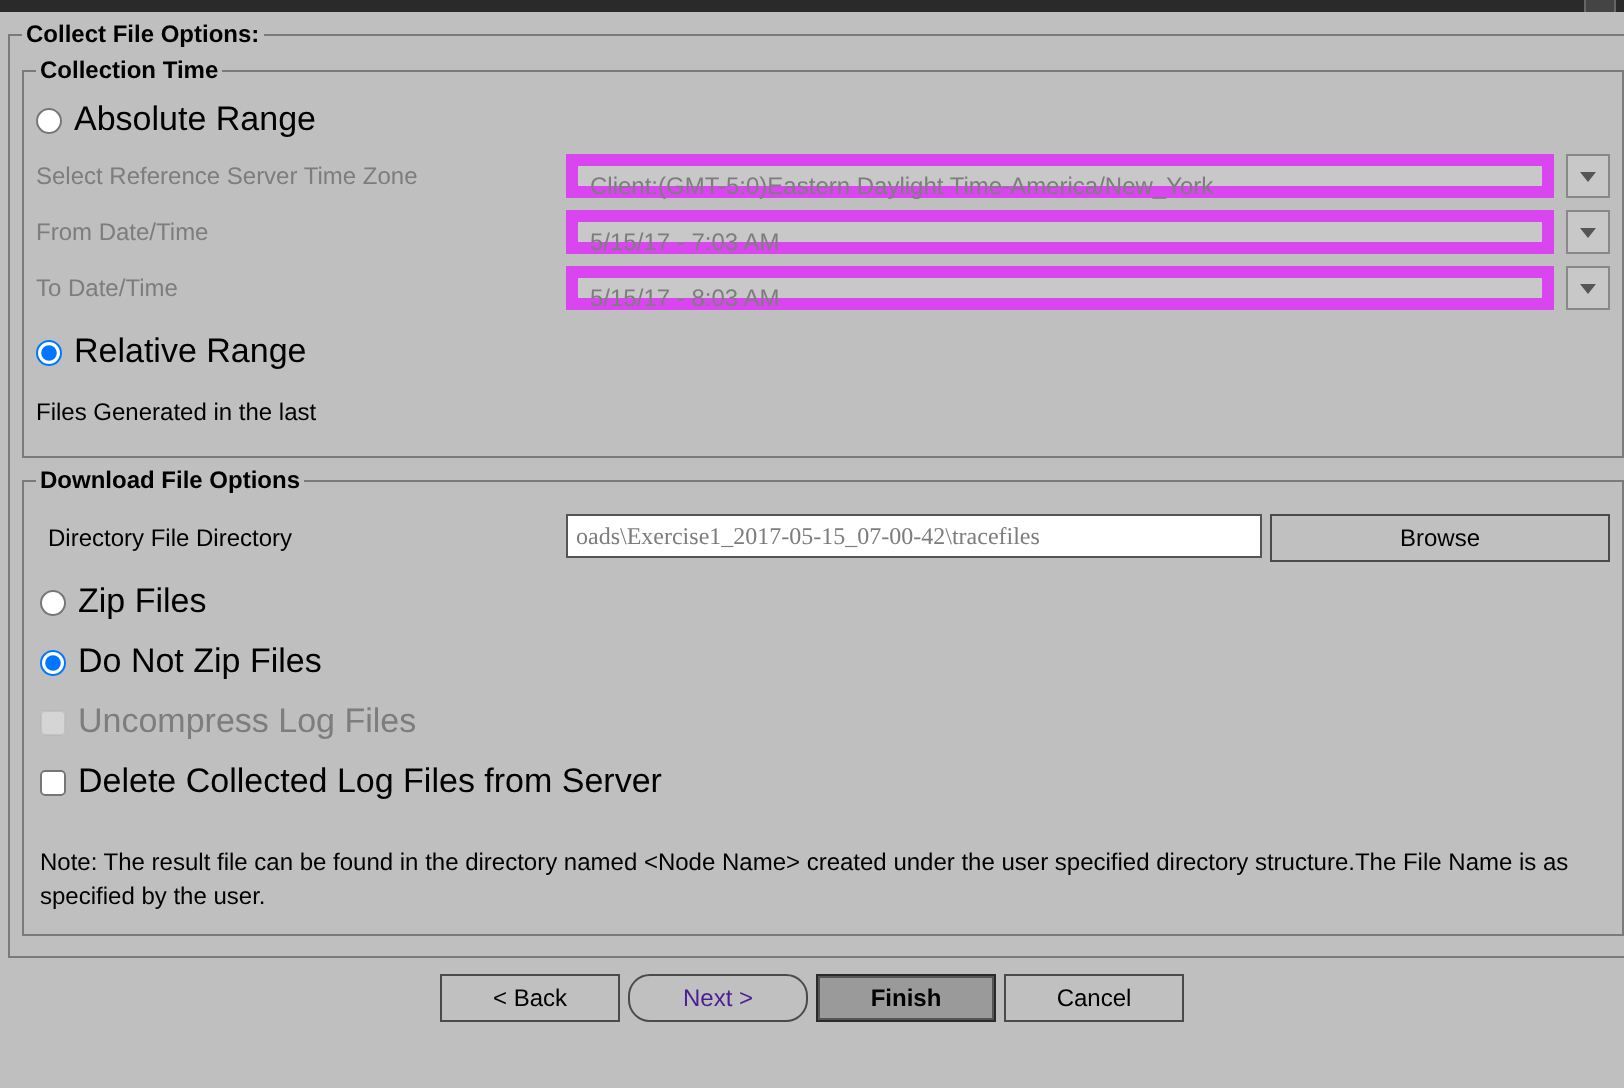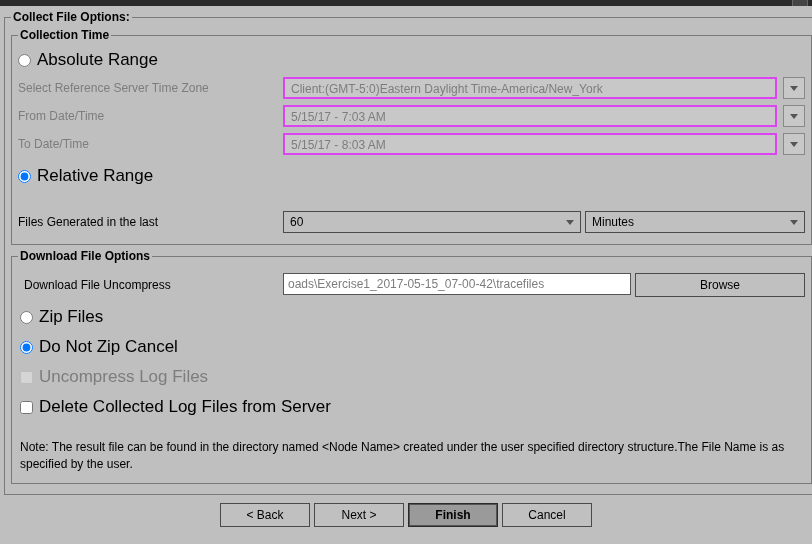--- a/index.html
+++ b/index.html
@@ -76,31 +76,32 @@
   }
   .radio .rlabel, .chk .clabel {
     font-size: 17px;
   }
   select, input[type=text] {
     height: 22px;
     border: 1px solid #555;
     background: #fff;
     font-size: 12px;
     padding: 0 4px;
+    font-family: Liberation Serif, serif;
   }
   .combo {
     flex: 1;
     position: relative;
     display: flex;
   }
   .combo-field {
     flex: 1;
     height: 22px;
     line-height: 20px;
-    border: 2px solid #d946ef;
+    border: 6px solid #d946ef;
     background: #c8c8c8;
     color: #7d7d7d;
     padding: 0 6px;
     font-size: 12px;
   }
   .combo-btn {
     width: 22px;
     height: 22px;
     border: 1px solid #888;
     background: #c8c8c8;
@@ -142,21 +143,21 @@
     width:90px;
     height:24px;
     border:1px solid #4a4a4a;
     background:#c0c0c0;
     font-size:12px;
     display:flex;
     align-items:center;
     justify-content:center;
     cursor:pointer;
   }
-  .btn.dis { color:#000000; cursor:default; }
+  .btn.dis { color:#4c1d95; cursor:default;border-radius:11px; }
   .btn.primary {
     background:#9a9a9a;
     border:1px solid #2a2a2a;
     box-shadow: inset 0 0 0 1px #555;
     font-weight:bold;
   }
   input[type=radio], input[type=checkbox]{
     width:13px;height:13px;
   }
   input[type=checkbox]:disabled { opacity:0.6; }
@@ -216,57 +217,47 @@
               <div class="arrow-down"></div>
             </div>
         </div>
       </div>
 
       <div class="radio" style="margin-top:10px;">
         <input type="radio" name="range" checked="" style="">
         <span class="rlabel">Relative Range</span>
       </div>
 
-      <div class="row" style="margin-top:24px;">
+      <div class="row" style="margin-top:8px;">
         <div class="label-col">Files Generated in the last</div>
-        <div class="ctrl-col">
-          <div class="select-like" style="flex:0 0 298px;">
-            <span class="txt">60</span>
-            <div class="arrow-down"></div>
-          </div>
-          <div class="select-like">
-            <span class="txt">Minutes</span>
-            <div class="arrow-down"></div>
-          </div>
-        </div>
       </div>
     </fieldset>
 
     <fieldset>
       <legend>Download File Options</legend>
 
 
       <div class="row" style="margin-top:8px;">
-        <div class="label-col" style="padding-left:6px;">Download File Uncompress</div>
+        <div class="label-col" style="padding-left:6px;">Directory File Directory</div>
         <div class="ctrl-col">
           <input type="text" style="flex: 0 0 348px; color: rgb(125, 125, 125);" value="oads\Exercise1_2017-05-15_07-00-42\tracefiles">
           <div class="btn" style="width:170px;">
             <span>Browse</span>
           </div>
         </div>
       </div>
 
       <div class="radio" style="margin-top:10px;padding-left:2px;">
         <input type="radio" name="zip" style="">
         <span class="rlabel">Zip Files</span>
       </div>
 
       <div class="radio" style="margin-top:10px;padding-left:2px;">
         <input type="radio" name="zip" checked="" style="">
-        <span class="rlabel">Do Not Zip Cancel</span>
+        <span class="rlabel">Do Not Zip Files</span>
       </div>
 
       <div class="chk" style="margin-top:10px;padding-left:2px;">
         <input type="checkbox" disabled="" style="">
         <span class="clabel disabled-text">Uncompress Log Files</span>
       </div>
 
       <div class="chk" style="margin-top:10px;padding-left:2px;">
         <input type="checkbox" style="">
         <span class="clabel">Delete Collected Log Files from Server</span>

